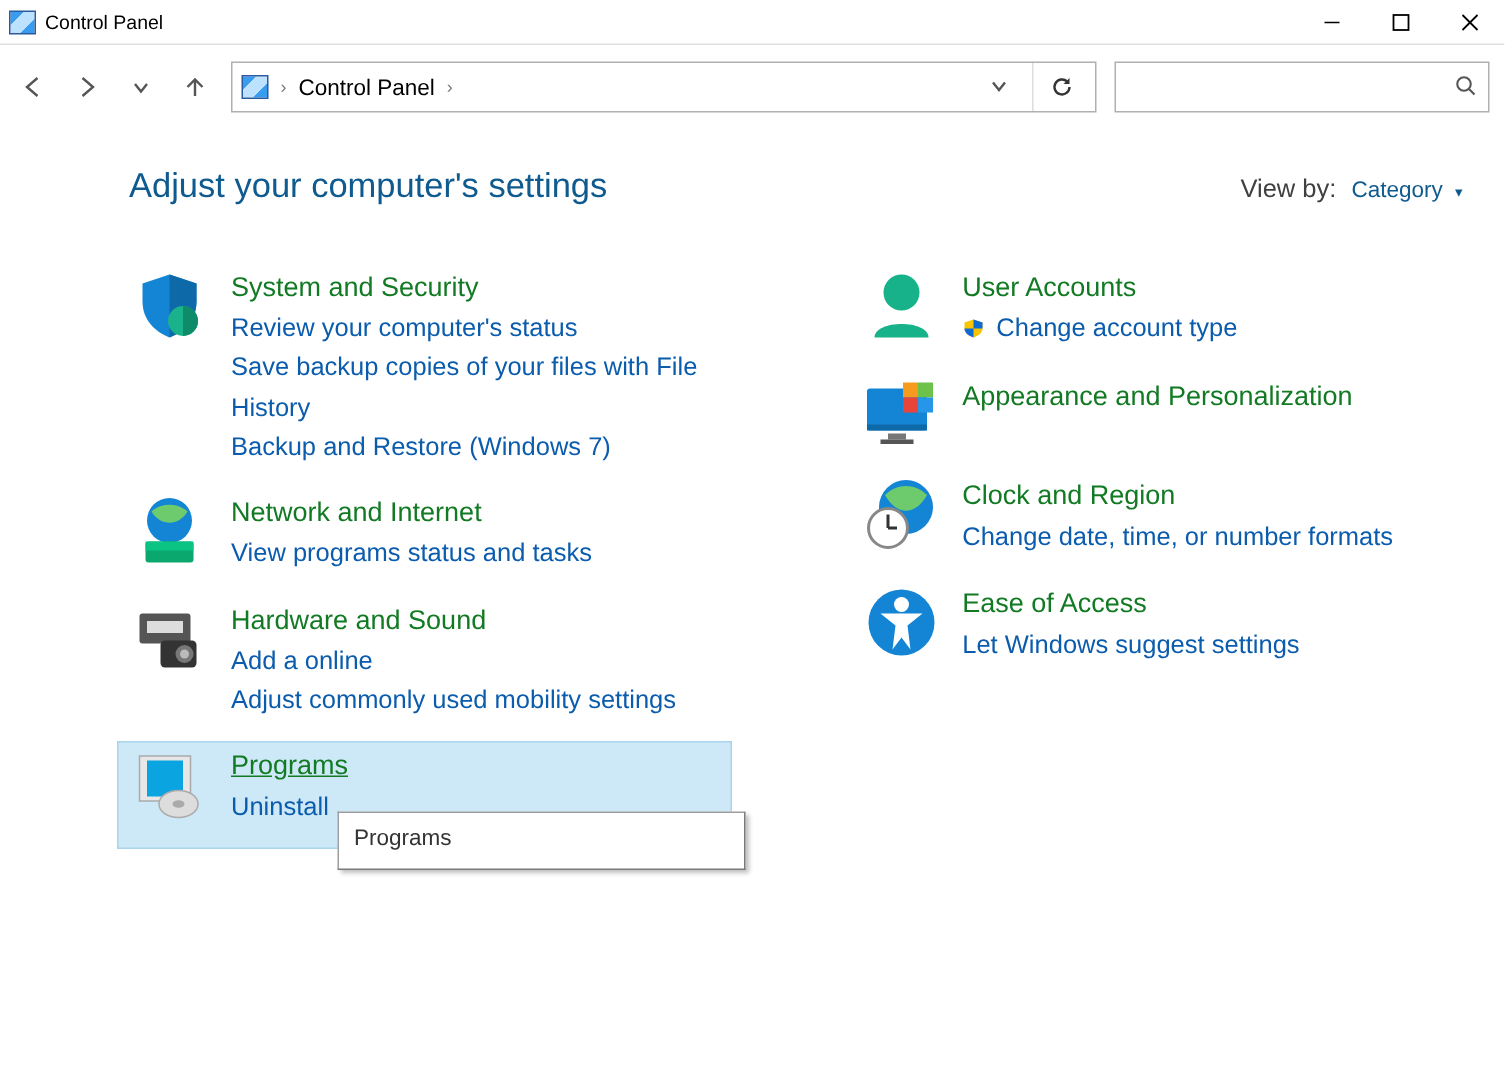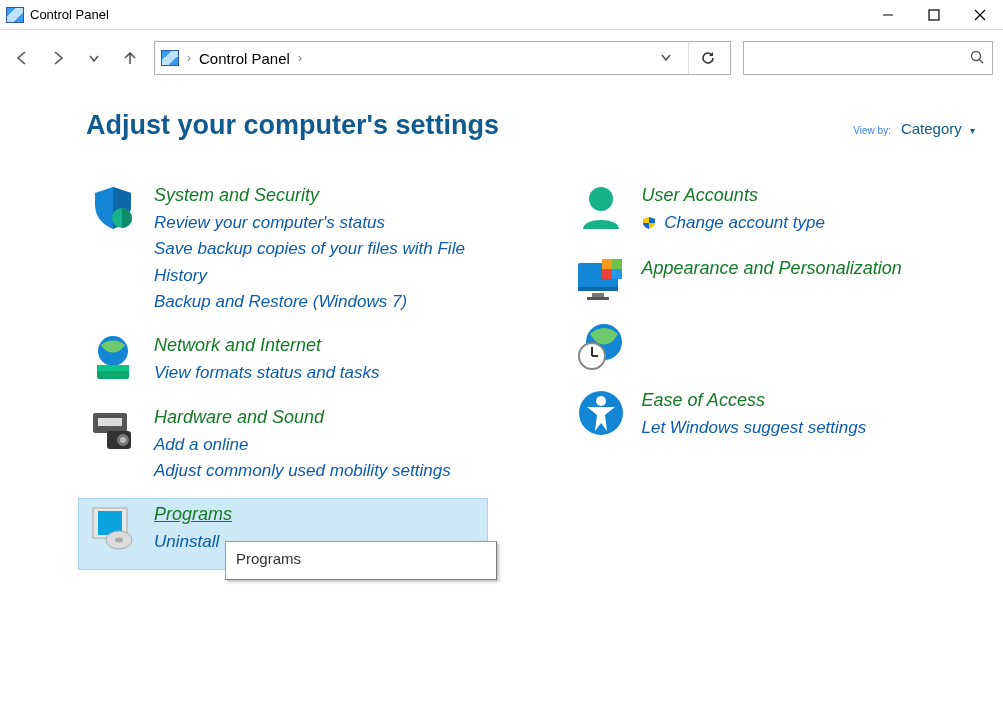--- a/index.html
+++ b/index.html
@@ -121,48 +121,47 @@
     
     .content {
       padding: 24px 28px 0 86px;
     }
     .heading-row {
       display: flex;
       align-items: baseline;
       margin-bottom: 38px;
     }
     .heading {
-      font-size: 27px;
+      font-size: 23px;
       color: #0f5a8f;
-      font-weight: 700;
+      font-weight: 400;
     }
     .heading-row .spacer { flex: 1; }
     .viewby-label {
-      font-size: 10px;
-      color: #3b82f6;
+      font-size: 17px;
+      color: #404040;
       margin-right: 10px;
     }
     .viewby-value {
       font-size: 15px;
       color: #0f5a8f;
     }
     .viewby-caret {
       font-size: 10px;
       color: #0f5a8f;
       margin-left: 4px;
     }
 
     .columns {
       display: flex;
       gap: 0;
       margin-left: -86px;
     }
     .col {
       width: 50%;
-      font-style: italic;
     }
 
     .cat {
       display: flex;
       padding: 6px 0 14px 8px;
       margin-left: 78px;
       position: relative;
     }
     .cat.selected {
       background: #cde8f6;
@@ -330,21 +329,21 @@
         <div class="icon">
           <svg width="48" height="50" viewBox="0 0 48 50">
               <circle cx="24" cy="18" r="15" fill="#1485d4"></circle>
               <path d="M12 12 C18 6 30 6 36 12 C30 22 18 22 12 12 Z" fill="#6dcb6d"></path>
               <rect x="8" y="32" width="32" height="14" rx="2" fill="#0aa86f"></rect>
               <rect x="8" y="32" width="32" height="6" fill="#0bc383"></rect>
             </svg>
         </div>
         <div class="body">
           <div class="cat-title">Network and Internet</div>
-          <span class="cat-link">View formats status and tasks</span>
+          <span class="cat-link">View programs status and tasks</span>
         </div>
       </div>
 
       <div class="cat">
         <div class="icon">
           <svg width="48" height="46" viewBox="0 0 48 46">
               <rect x="4" y="6" width="34" height="20" rx="2" fill="#555"></rect>
               <rect x="9" y="11" width="24" height="8" fill="#ddd"></rect>
               <rect x="18" y="24" width="24" height="18" rx="3" fill="#333"></rect>
               <circle cx="34" cy="33" r="6" fill="#777"></circle>
@@ -420,20 +419,24 @@
       <div class="cat">
         <div class="icon">
           <svg width="50" height="50" viewBox="0 0 50 50">
               <circle cx="28" cy="20" r="18" fill="#1485d4"></circle>
               <path d="M14 12 C22 4 34 4 42 12 C34 26 22 26 14 12 Z" fill="#6dcb6d"></path>
               <circle cx="16" cy="34" r="13" fill="#fff" stroke="#888" stroke-width="2"></circle>
               <line x1="16" y1="34" x2="16" y2="25" stroke="#333" stroke-width="2"></line>
               <line x1="16" y1="34" x2="22" y2="34" stroke="#333" stroke-width="2"></line>
             </svg>
         </div>
+        <div class="body">
+          <div class="cat-title">Clock and Region</div>
+          <span class="cat-link">Change date, time, or number formats</span>
+        </div>
       </div>
 
       <div class="cat">
         <div class="icon">
           <svg width="48" height="48" viewBox="0 0 48 48">
               <circle cx="24" cy="24" r="22" fill="#1485d4"></circle>
               <circle cx="24" cy="12" r="5" fill="#fff"></circle>
               <path d="M10 18 L38 18 L28 26 L30 42 L24 34 L18 42 L20 26 Z" fill="#fff"></path>
             </svg>
         </div>

